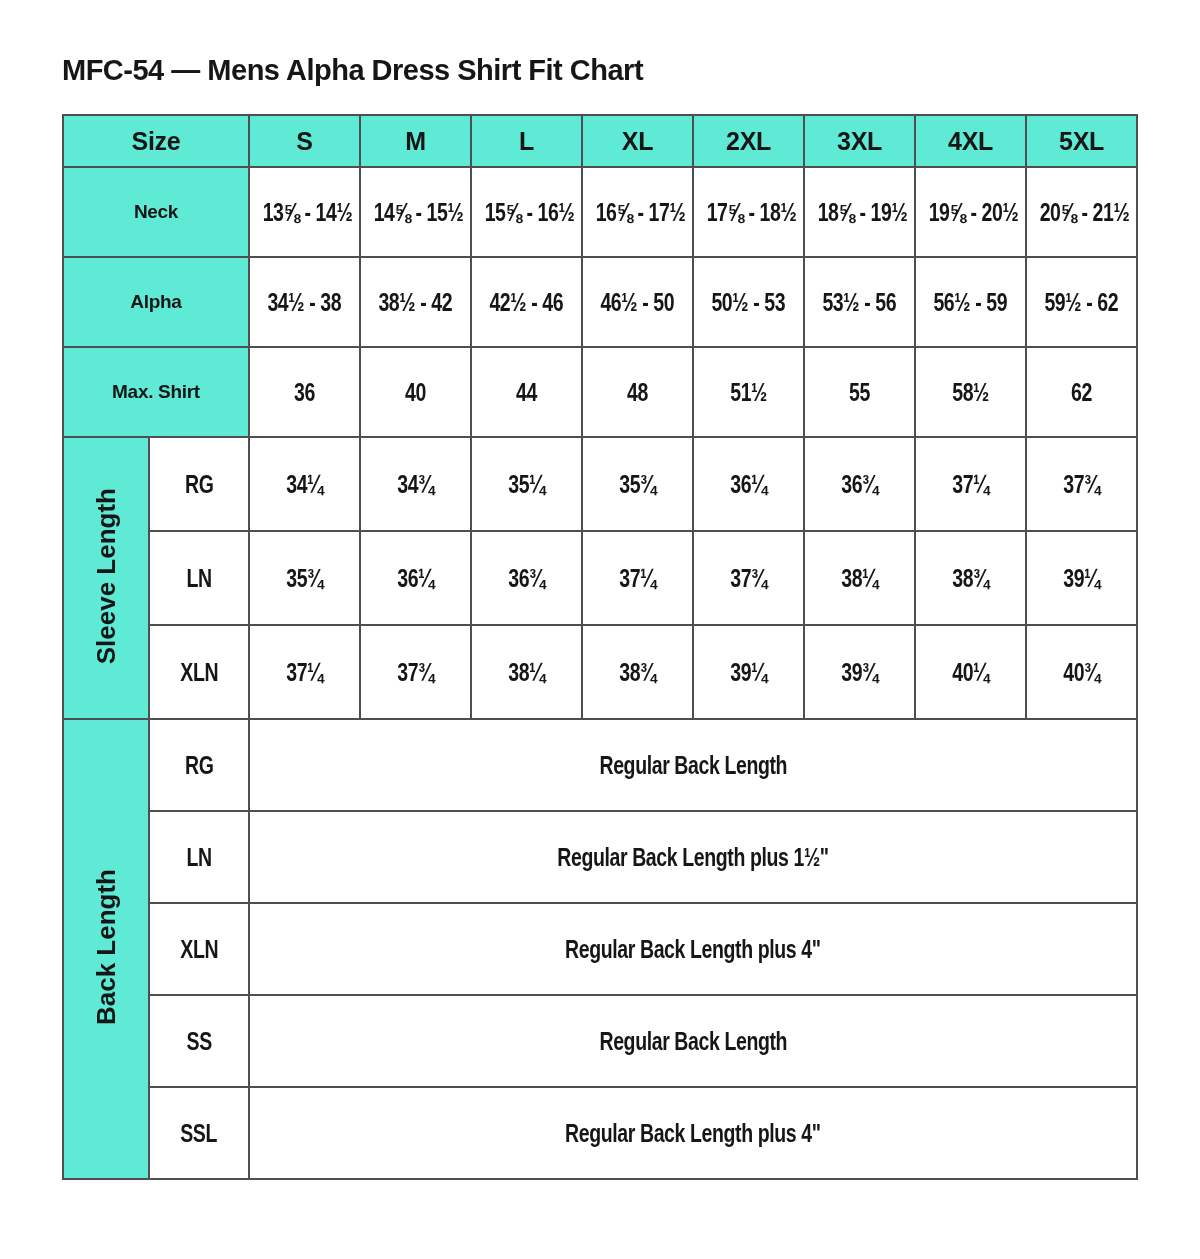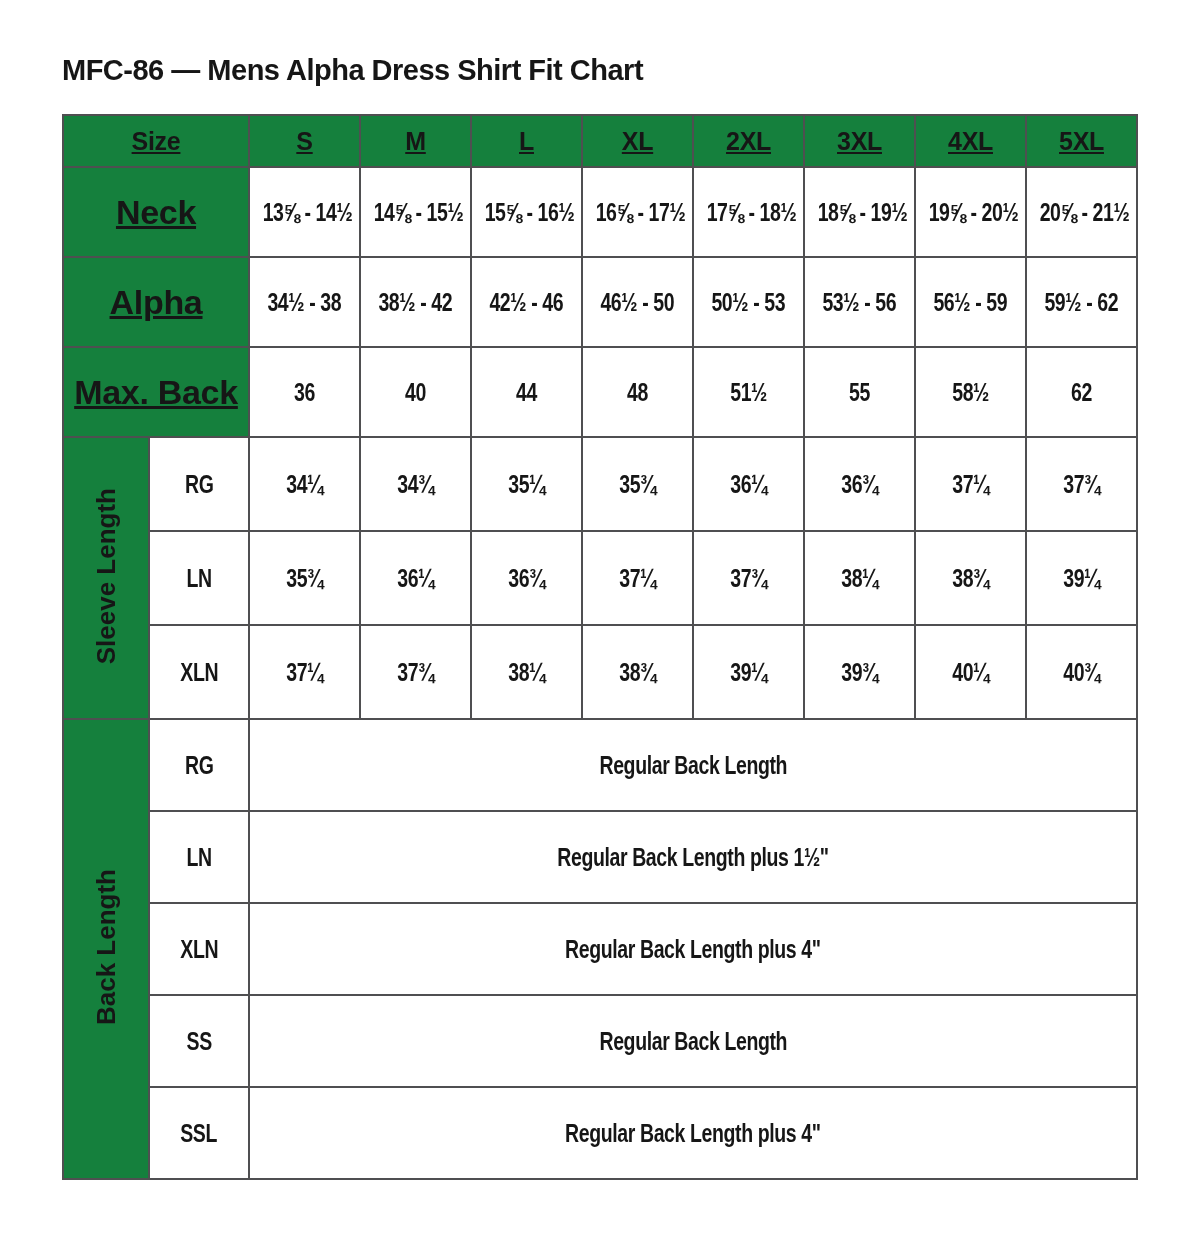--- a/index.html
+++ b/index.html
@@ -29,35 +29,35 @@
     width: 1075px;
   }
   table.fit-chart th,
   table.fit-chart td {
     border: 2px solid #4f4f51;
     text-align: center;
     vertical-align: middle;
     padding: 0;
     overflow: hidden;
   }
-  .gray { background: #15803d; text-decoration: underline; }
+  .gray { background: #5eead4; }
   .white { background: #ffffff; }
 
   tr.row-header   { height: 52px; }
   tr.row-measure  { height: 90px; }
   tr.row-sleeve   { height: 94px; }
   tr.row-back     { height: 92px; }
 
   .hdr-label {
     font-size: 25px;
     font-weight: bold;
     letter-spacing: -0.3px;
   }
   .measure-label {
-    font-size: 34px;
+    font-size: 19px;
     font-weight: bold;
     letter-spacing: -0.3px;
     margin-top: 11px;
   }
   
   .cond {
     display: inline-block;
     font-size: 25px;
     font-weight: bold;
     white-space: nowrap;
@@ -73,21 +73,21 @@
     font-weight: bold;
     letter-spacing: 0px;
     line-height: 1;
   }
 </style>
 </head>
 <body>
 
 <div class="page">
 
-  <h1 class="title">MFC-86 — Mens Alpha Dress Shirt Fit Chart</h1>
+  <h1 class="title">MFC-54 — Mens Alpha Dress Shirt Fit Chart</h1>
 
   <table class="fit-chart">
     <colgroup>
       <col style="width:86px">
       <col style="width:100px">
       <col style="width:111px">
         <col style="width:111px">
         <col style="width:111px">
         <col style="width:111px">
       <col style="width:111px">
@@ -127,21 +127,21 @@
       <td class="white"><span class="cond">38½ - 42</span></td>
       <td class="white"><span class="cond">42½ - 46</span></td>
       <td class="white"><span class="cond">46½ - 50</span></td>
       <td class="white"><span class="cond">50½ - 53</span></td>
       <td class="white"><span class="cond">53½ - 56</span></td>
       <td class="white"><span class="cond">56½ - 59</span></td>
       <td class="white"><span class="cond">59½ - 62</span></td>
     </tr>
 
     <tr class="row-measure">
-      <th class="gray measure-label" colspan="2">Max. Back</th>
+      <th class="gray measure-label" colspan="2">Max. Shirt</th>
       <td class="white"><span class="cond">36</span></td>
       <td class="white"><span class="cond">40</span></td>
       <td class="white"><span class="cond">44</span></td>
       <td class="white"><span class="cond">48</span></td>
       <td class="white"><span class="cond">51½</span></td>
       <td class="white"><span class="cond">55</span></td>
       <td class="white"><span class="cond">58½</span></td>
       <td class="white"><span class="cond">62</span></td>
     </tr>
 

